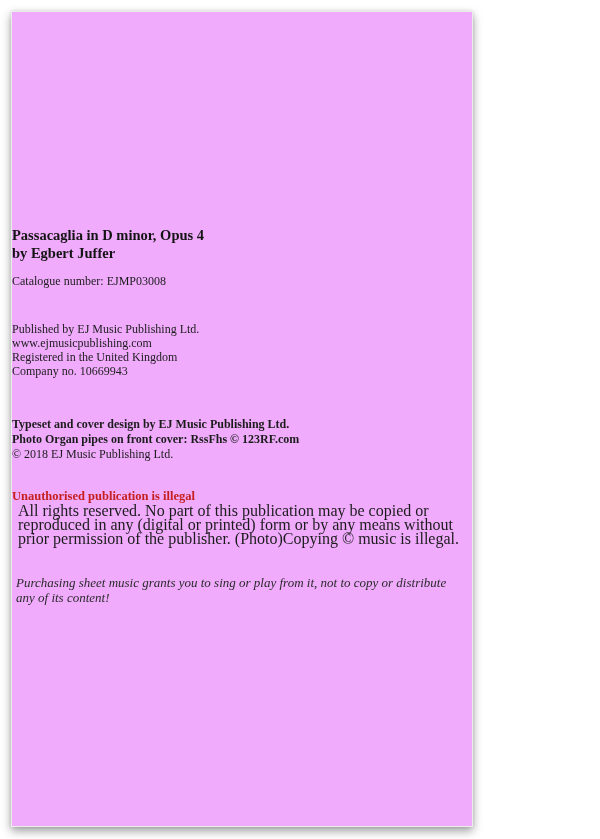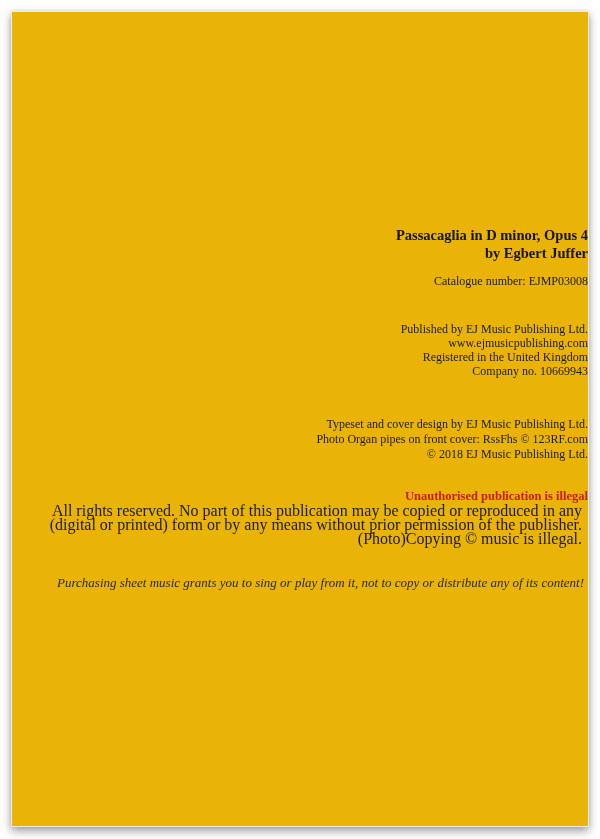--- a/index.html
+++ b/index.html
@@ -11,28 +11,28 @@
     height: 839px;
     background: #ffffff;
     font-family: "Liberation Serif", "DejaVu Serif", serif;
     overflow: hidden;
     position: relative;
   }
   .page {
     position: absolute;
     left: 11px;
     top: 11px;
-    width: 578px;
+    width: 462px;
     height: 816px;
     box-sizing: border-box;
-    background: #eab308;
+    background: #f0abfc;
     border: 1px solid #ececec;
     box-shadow: 0 4px 9px rgba(0,0,0,0.38), 0 0 3px rgba(0,0,0,0.10);
     padding-top: 214px;
-    text-align: right;
+    text-align: left;
     color: #1c1c1c;
   }
   .title-block {
     font-size: 14.5px;
     font-weight: bold;
     line-height: 18px;
     color: #141414;
   }
   .catalogue {
     margin-top: 12px;
@@ -41,20 +41,21 @@
   }
   .publisher-block {
     margin-top: 34px;
     font-size: 12px;
     line-height: 14px;
   }
   .credits-block {
     margin-top: 39px;
     font-size: 12px;
     line-height: 15px;
+    font-weight: bold;
   }
   .copyright-line {
     font-size: 12px;
     line-height: 14px;
   }
   .warning-heading {
     margin-top: 28px;
     font-size: 12.5px;
     font-weight: bold;
     line-height: 15px;

